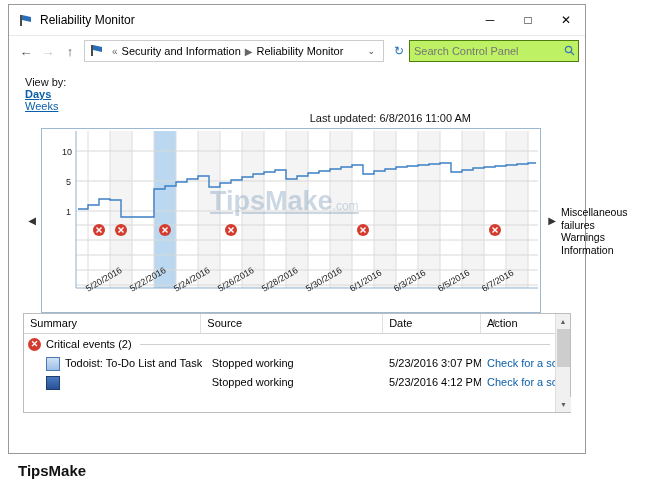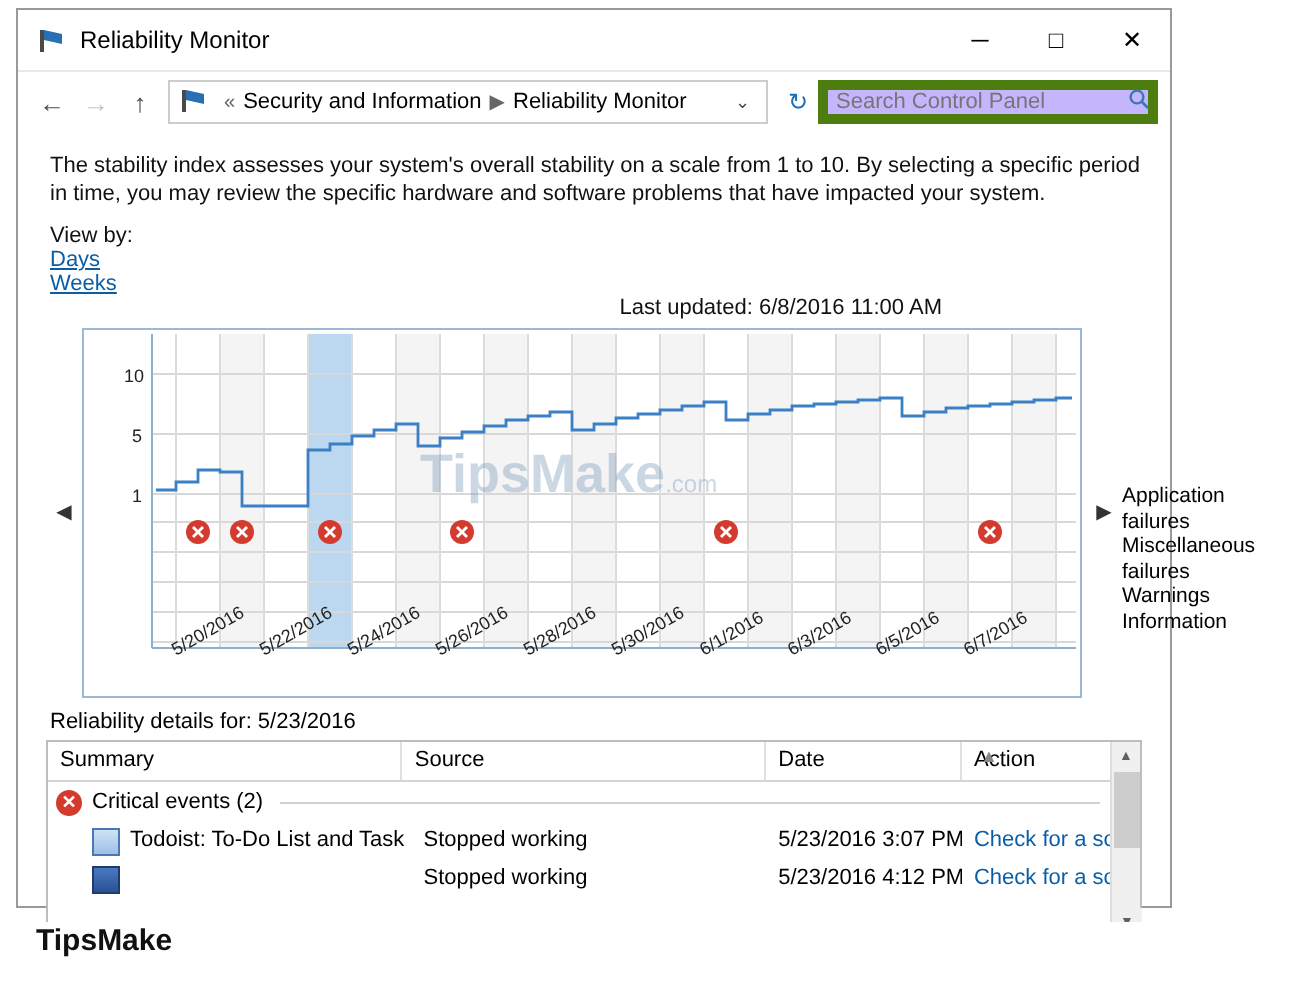--- a/index.html
+++ b/index.html
@@ -102,22 +102,22 @@
   .crumb-spacer { flex: 1; }
   .crumb-chevron { color: #444; font-size: 9px; margin-right: 6px; }
   .refresh-btn {
     width: 20px; height: 22px;
     display: flex; align-items: center; justify-content: center;
     color: #1e6fba; font-size: 12px;
   }
   .searchbox {
     width: 170px;
     height: 22px;
-    border: 5px solid #4d7c0f;
-    background: #c4b5fd;
+    border: 1px solid #4d7c0f;
+    background: #bef264;
     display: flex;
     align-items: center;
     box-sizing: border-box;
   }
   .searchbox input {
     border: none;
     outline: none;
     flex: 1;
     font-size: 11px;
     font-family: "Liberation Sans", sans-serif;
@@ -156,21 +156,21 @@
     margin: 0 0 4px 2px;
     font-size: 11px;
     flex-direction: column;
   }
   .viewby-label { color: #111; margin-right: 5px; }
   .viewby-link {
     color: #0a5ea8;
     text-decoration: underline;
     margin-right: 9px;
   }
-  .viewby-link.active { color: #0a5ea8; font-weight: normal; }
+  .viewby-link.active { color: #0a5ea8; font-weight: bold; }
   .lastupdated {
     margin-left: auto;
     color: #111;
     margin-right: 100px;
   }
   
   .chart-wrap {
     position: relative;
     height: 185px;
     margin-left: 2px;
@@ -203,20 +203,21 @@
   .watermark {
     position: absolute;
     left: 168px;
     top: 57px;
     font-size: 27px;
     font-weight: bold;
     color: rgba(120,150,185,0.38);
     letter-spacing: 0px;
     pointer-events: none;
     font-family: "Liberation Sans", sans-serif;
+    text-decoration: underline;
   }
   .watermark .dotcom {
     font-size: 12px;
     font-weight: normal;
   }
   .legend {
     position: absolute;
     left: 536px;
     top: 78px;
     font-size: 10.5px;
@@ -395,21 +396,20 @@
         <svg width="11" height="11" viewBox="0 0 11 11">
           <circle cx="4.5" cy="4.5" r="3.2" fill="none" stroke="#3a78b5" stroke-width="1.2"></circle>
           <line x1="7" y1="7" x2="10" y2="10" stroke="#3a78b5" stroke-width="1.3"></line>
         </svg>
       </span>
     </div>
   </div>
 
   <div class="content">
 
-    <div class="page-desc">The stability index assesses your system's overall stability on a scale from 1 to 10. By selecting a specific period in time, you may review the specific hardware and software problems that have impacted your system.</div>
 
     <div class="viewbar">
       <span class="viewby-label">View by:</span>
       <span class="viewby-link active">Days</span>
       <span class="viewby-link">Weeks</span>
       <span class="lastupdated">Last updated: 6/8/2016 11:00 AM</span>
     </div>
 
     <div class="chart-wrap">
       <div class="chart-arrow left">◀</div>
@@ -510,28 +510,26 @@
             <text transform="translate(354,163) rotate(-30)">6/3/2016</text>
             <text transform="translate(398,163) rotate(-30)">6/5/2016</text>
             <text transform="translate(442,163) rotate(-30)">6/7/2016</text>
           </g>
         </svg>
         <div class="watermark">
           <span>TipsMake</span><span class="dotcom">.com</span>
         </div>
       </div>
       <div class="legend">
-        <div>Application failures</div>
         <div>Miscellaneous failures</div>
         <div>Warnings</div>
         <div>Information</div>
       </div>
     </div>
 
-    <div class="details-label">Reliability details for: 5/23/2016</div>
 
     <div class="table-wrap">
       <div class="table-head">
         <div class="th c2">Summary</div>
         <div class="th c1">Source</div>
         <div class="th c3">Date</div>
         <div class="th c4">Action</div>
         <div class="sort-marker">▲</div>
       </div>
 

